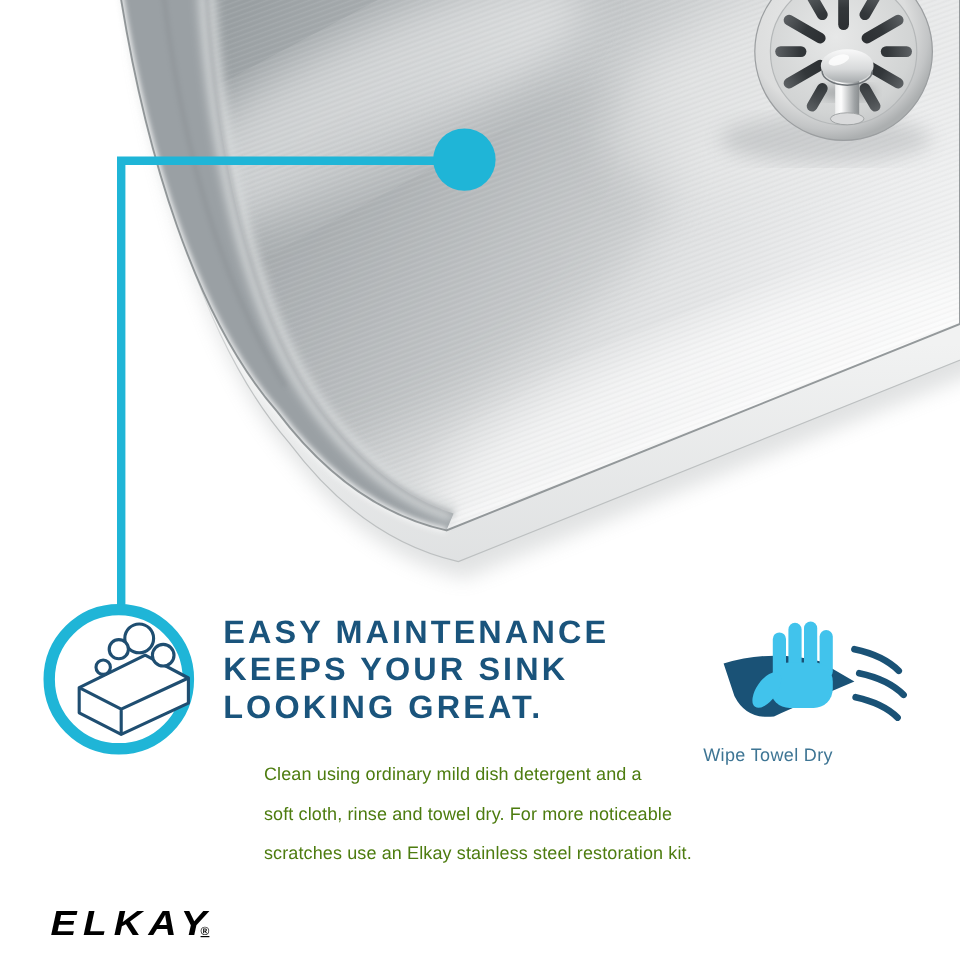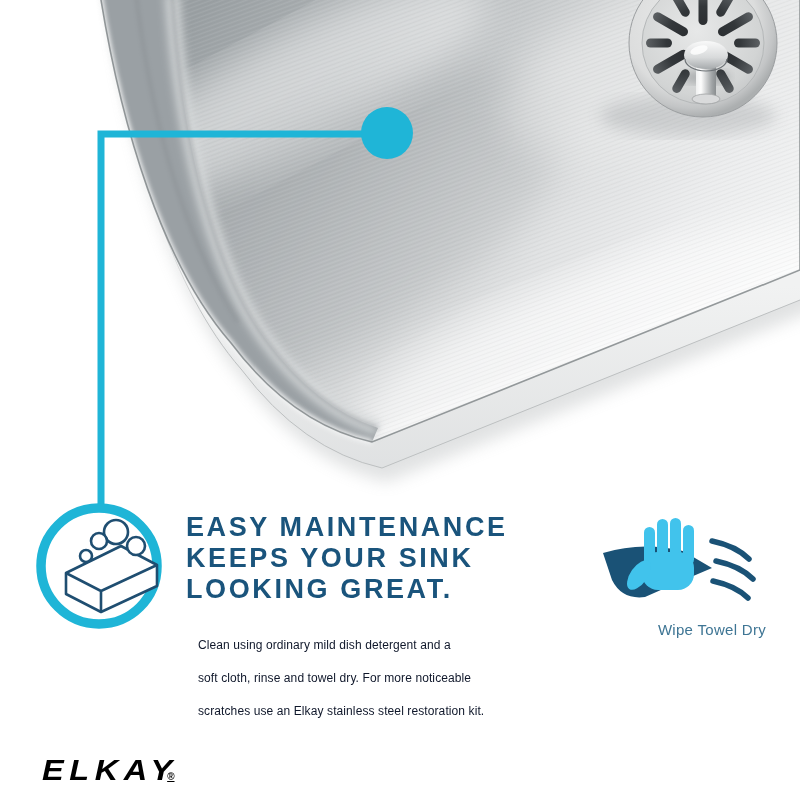--- a/index.html
+++ b/index.html
@@ -8,26 +8,26 @@
     font-family:"Liberation Sans","DejaVu Sans",sans-serif;
   }
   #art{position:absolute;left:0;top:0;width:800px;height:800px;}
   .txt{position:absolute;white-space:pre-line;}
   #headline{
     left:186px;top:512px;
     font-size:27px;line-height:31px;font-weight:700;letter-spacing:2.6px;
     color:#1a547c;
   }
   #bodytext{
-    left:198px;top:629px;width:400px;
-    font-size:12px;line-height:33px;font-weight:400;
-    color:#0f172a;letter-spacing:0.1px;
+    left:220px;top:629px;width:400px;
+    font-size:15px;line-height:33px;font-weight:400;
+    color:#4d7c0f;letter-spacing:0.1px;
   }
   #wipe-label{
-    left:586px;top:621px;width:180px;text-align:right;
+    left:586px;top:621px;width:180px;text-align:left;
     font-size:15px;color:#3e7594;letter-spacing:0.3px;
   }
   #logo{
     left:42px;top:756px;line-height:29px;color:#000000;white-space:nowrap;text-decoration:underline;
   }
   #logo .logo-letters{
     display:inline-block;font-size:29px;font-weight:700;font-style:italic;
     letter-spacing:5px;transform:scaleX(1.12);transform-origin:left bottom;
   }
   #logo .reg{font-size:10px;font-weight:700;margin-left:4px;}

